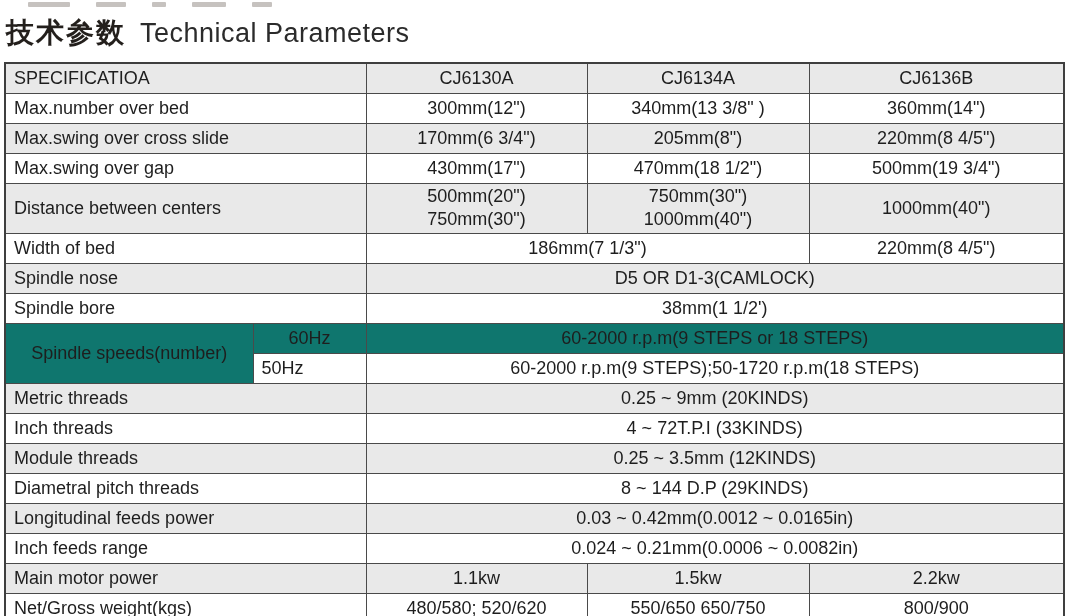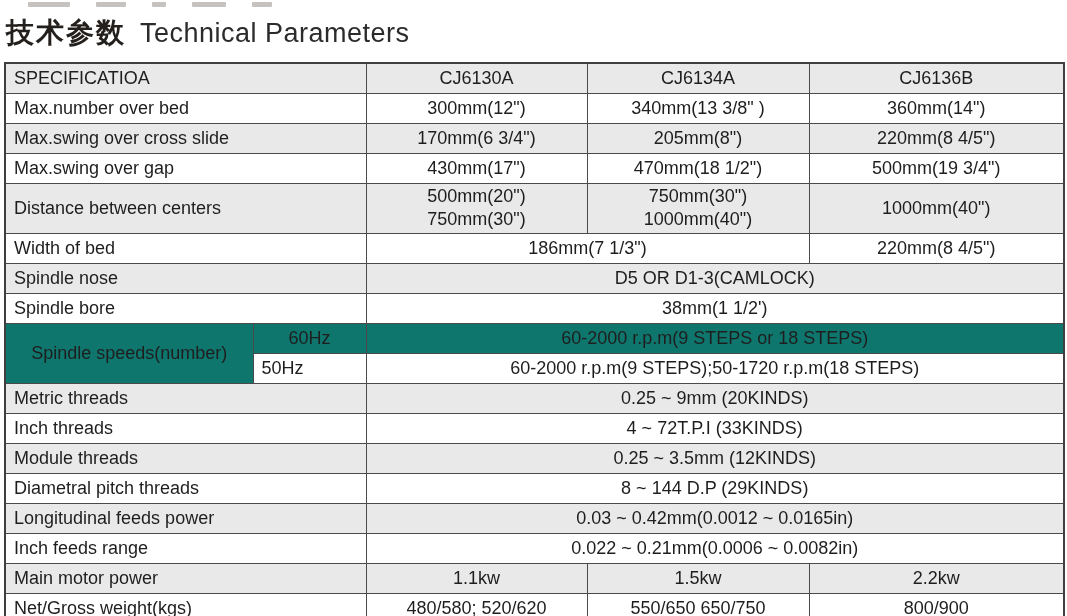--- a/index.html
+++ b/index.html
@@ -182,21 +182,21 @@
       <td class="val" colspan="3">8 ~ 144 D.P (29KINDS)</td>
     </tr>
 
     <tr class="g">
       <td class="lbl" colspan="2">Longitudinal feeds power</td>
       <td class="val" colspan="3">0.03 ~ 0.42mm(0.0012 ~ 0.0165in)</td>
     </tr>
 
     <tr>
       <td class="lbl" colspan="2">Inch feeds range</td>
-      <td class="val" colspan="3">0.022 ~ 0.21mm(0.0006 ~ 0.0082in)</td>
+      <td class="val" colspan="3">0.024 ~ 0.21mm(0.0006 ~ 0.0082in)</td>
     </tr>
 
     <tr class="g">
       <td class="lbl" colspan="2">Main motor power</td>
       <td class="val">1.1kw</td>
       <td class="val">1.5kw</td>
       <td class="val">2.2kw</td>
     </tr>
 
     <tr>

